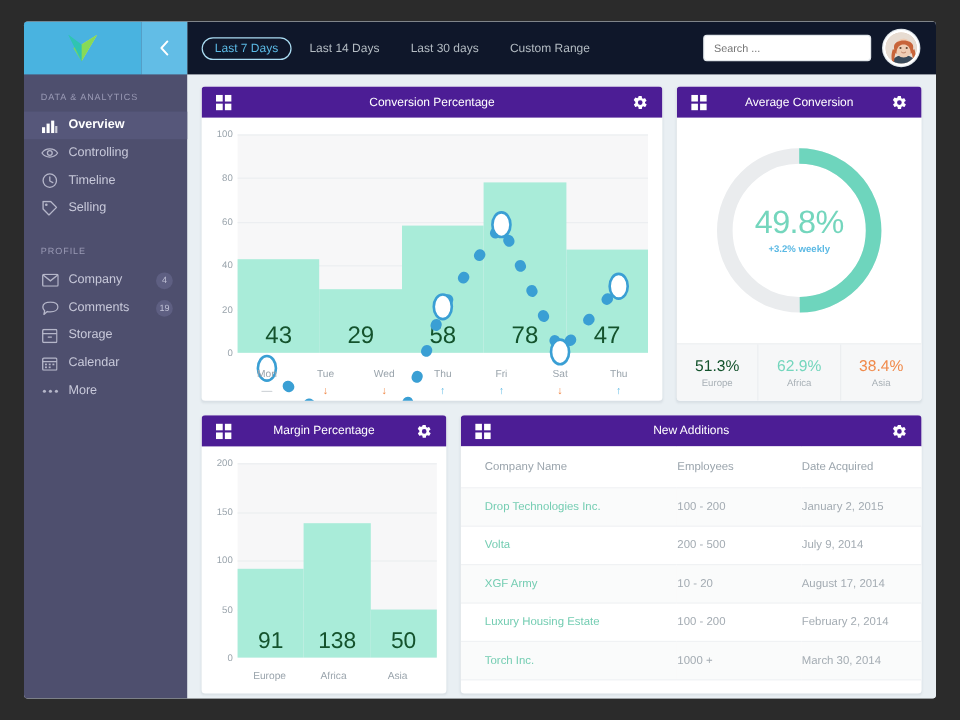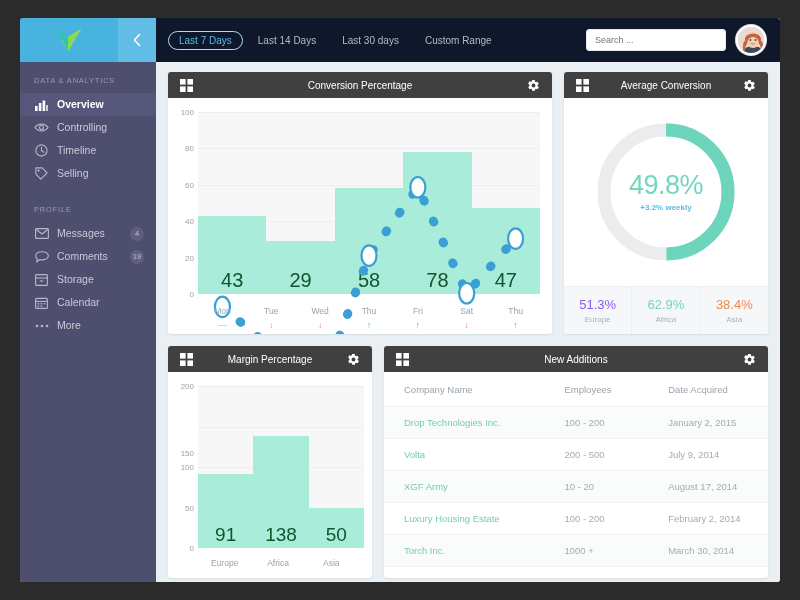--- a/index.html
+++ b/index.html
@@ -125,21 +125,21 @@
   .row.bottom { height: 232px; margin-top: 12px; }
 
   .panel {
     background: #ffffff;
     border-radius: 3px;
     box-shadow: 0 1px 2px rgba(60,80,100,0.10);
     display: flex; flex-direction: column;
     overflow: hidden;
   }
   .panel-head {
-    height: 26px; background: #404040;
+    height: 26px; background: #4c1d95;
     display: flex; align-items: center;
     padding: 0 12px;
     flex: 0 0 26px;
     position: relative;
   }
   .panel-title {
     flex: 1; text-align: center;
     color: #fff; font-size: 10px;
   }
   .grid-ico { display: inline-flex; }
@@ -282,21 +282,21 @@
 
     <div class="nav-section-title" style="padding-top:20px">PROFILE</div>
 
     <div class="nav-item">
       <span class="nav-ico">
         <svg width="14" height="11" viewBox="0 0 14 11">
           <rect x="0.6" y="0.6" width="12.8" height="9.8" rx="1" fill="none" stroke="#c8c9da" stroke-width="1.1"></rect>
           <path d="M0.9 1.2 L7 6 L13.1 1.2" fill="none" stroke="#c8c9da" stroke-width="1.1"></path>
         </svg>
       </span>
-      <span class="nav-label">Messages</span>
+      <span class="nav-label">Company</span>
       <span class="badge">4</span>
     </div>
 
     <div class="nav-item">
       <span class="nav-ico">
         <svg width="14" height="12" viewBox="0 0 14 12">
           <path d="M0.7 4.8 C0.7 2.3 3.5 0.7 7 0.7 C10.5 0.7 13.3 2.3 13.3 4.8 C13.3 7.3 10.5 8.9 7 8.9 C6 8.9 5.2 8.8 4.4 8.6 L1.6 11 L2.2 8 C1.3 7.2 0.7 6.1 0.7 4.8 Z" fill="none" stroke="#c8c9da" stroke-width="1.1" stroke-linejoin="round"></path>
         </svg>
       </span>
       <span class="nav-label">Comments</span>
@@ -489,21 +489,21 @@
                 <circle cx="75" cy="75" r="62" fill="none" stroke="#eaecee" stroke-width="13"></circle>
                 <circle id="donut-arc" cx="75" cy="75" r="62" fill="none" stroke="#6ed5bd" stroke-width="13" stroke-linecap="butt" transform="rotate(-90 75 75)" stroke-dasharray="193.99962954447687 389.55748904513433"></circle>
               </svg>
               <div class="donut-center">
                 <div class="donut-pct">49.8%</div>
                 <div class="donut-sub">+3.2% weekly</div>
               </div>
             </div>
             <div class="stats">
               <div class="stat">
-                <div class="stat-val" style="color:#8b5cf6">51.3%</div>
+                <div class="stat-val" style="color:#14532d">51.3%</div>
                 <div class="stat-lbl">Europe</div>
               </div>
               <div class="stat">
                 <div class="stat-val" style="color:#74d6bd">62.9%</div>
                 <div class="stat-lbl">Africa</div>
               </div>
               <div class="stat">
                 <div class="stat-val" style="color:#f08a4b">38.4%</div>
                 <div class="stat-lbl">Asia</div>
               </div>
@@ -530,21 +530,21 @@
                 <path fill="#ffffff" d="M19.4 13a7.8 7.8 0 0 0 0-2l2.1-1.6a.5.5 0 0 0 .1-.6l-2-3.4a.5.5 0 0 0-.6-.2l-2.5 1a7.6 7.6 0 0 0-1.7-1L14.4 2.4a.5.5 0 0 0-.5-.4h-4a.5.5 0 0 0-.5.4L9 4.2a7.6 7.6 0 0 0-1.7 1l-2.5-1a.5.5 0 0 0-.6.2l-2 3.4a.5.5 0 0 0 .1.6L4.6 11a7.8 7.8 0 0 0 0 2l-2.1 1.6a.5.5 0 0 0-.1.6l2 3.4a.5.5 0 0 0 .6.2l2.5-1a7.6 7.6 0 0 0 1.7 1l.4 2.6a.5.5 0 0 0 .5.4h4a.5.5 0 0 0 .5-.4l.4-2.6a7.6 7.6 0 0 0 1.7-1l2.5 1a.5.5 0 0 0 .6-.2l2-3.4a.5.5 0 0 0-.1-.6zM12 15.6A3.6 3.6 0 1 1 15.6 12 3.6 3.6 0 0 1 12 15.6z"></path>
               </svg>
             </span>
           </div>
           <div class="panel-body">
             <div class="chart-wrap">
               <div class="yaxis" style="bottom:30px" id="marg-yaxis">
                   <div class="ylab" style="top: 100%;">0</div>
                   <div class="ylab" style="top: 75%;">50</div>
                   <div class="ylab" style="top: 50%;">100</div>
-                  <div class="ylab" style="top: 25%; margin-top: 26px;">150</div>
+                  <div class="ylab" style="top: 25%;">150</div>
                   <div class="ylab" style="top: 0%;">200</div>
                 </div>
               <div class="plot" style="bottom:30px;right:8px">
                 <div class="plot-bg"></div>
                 <div id="marg-grid">
                     <div class="gridline" style="top: 75%;"></div>
                     <div class="gridline" style="top: 50%;"></div>
                     <div class="gridline" style="top: 25%;"></div>
                     <div class="gridline" style="top: 0%;"></div>
                   </div>

